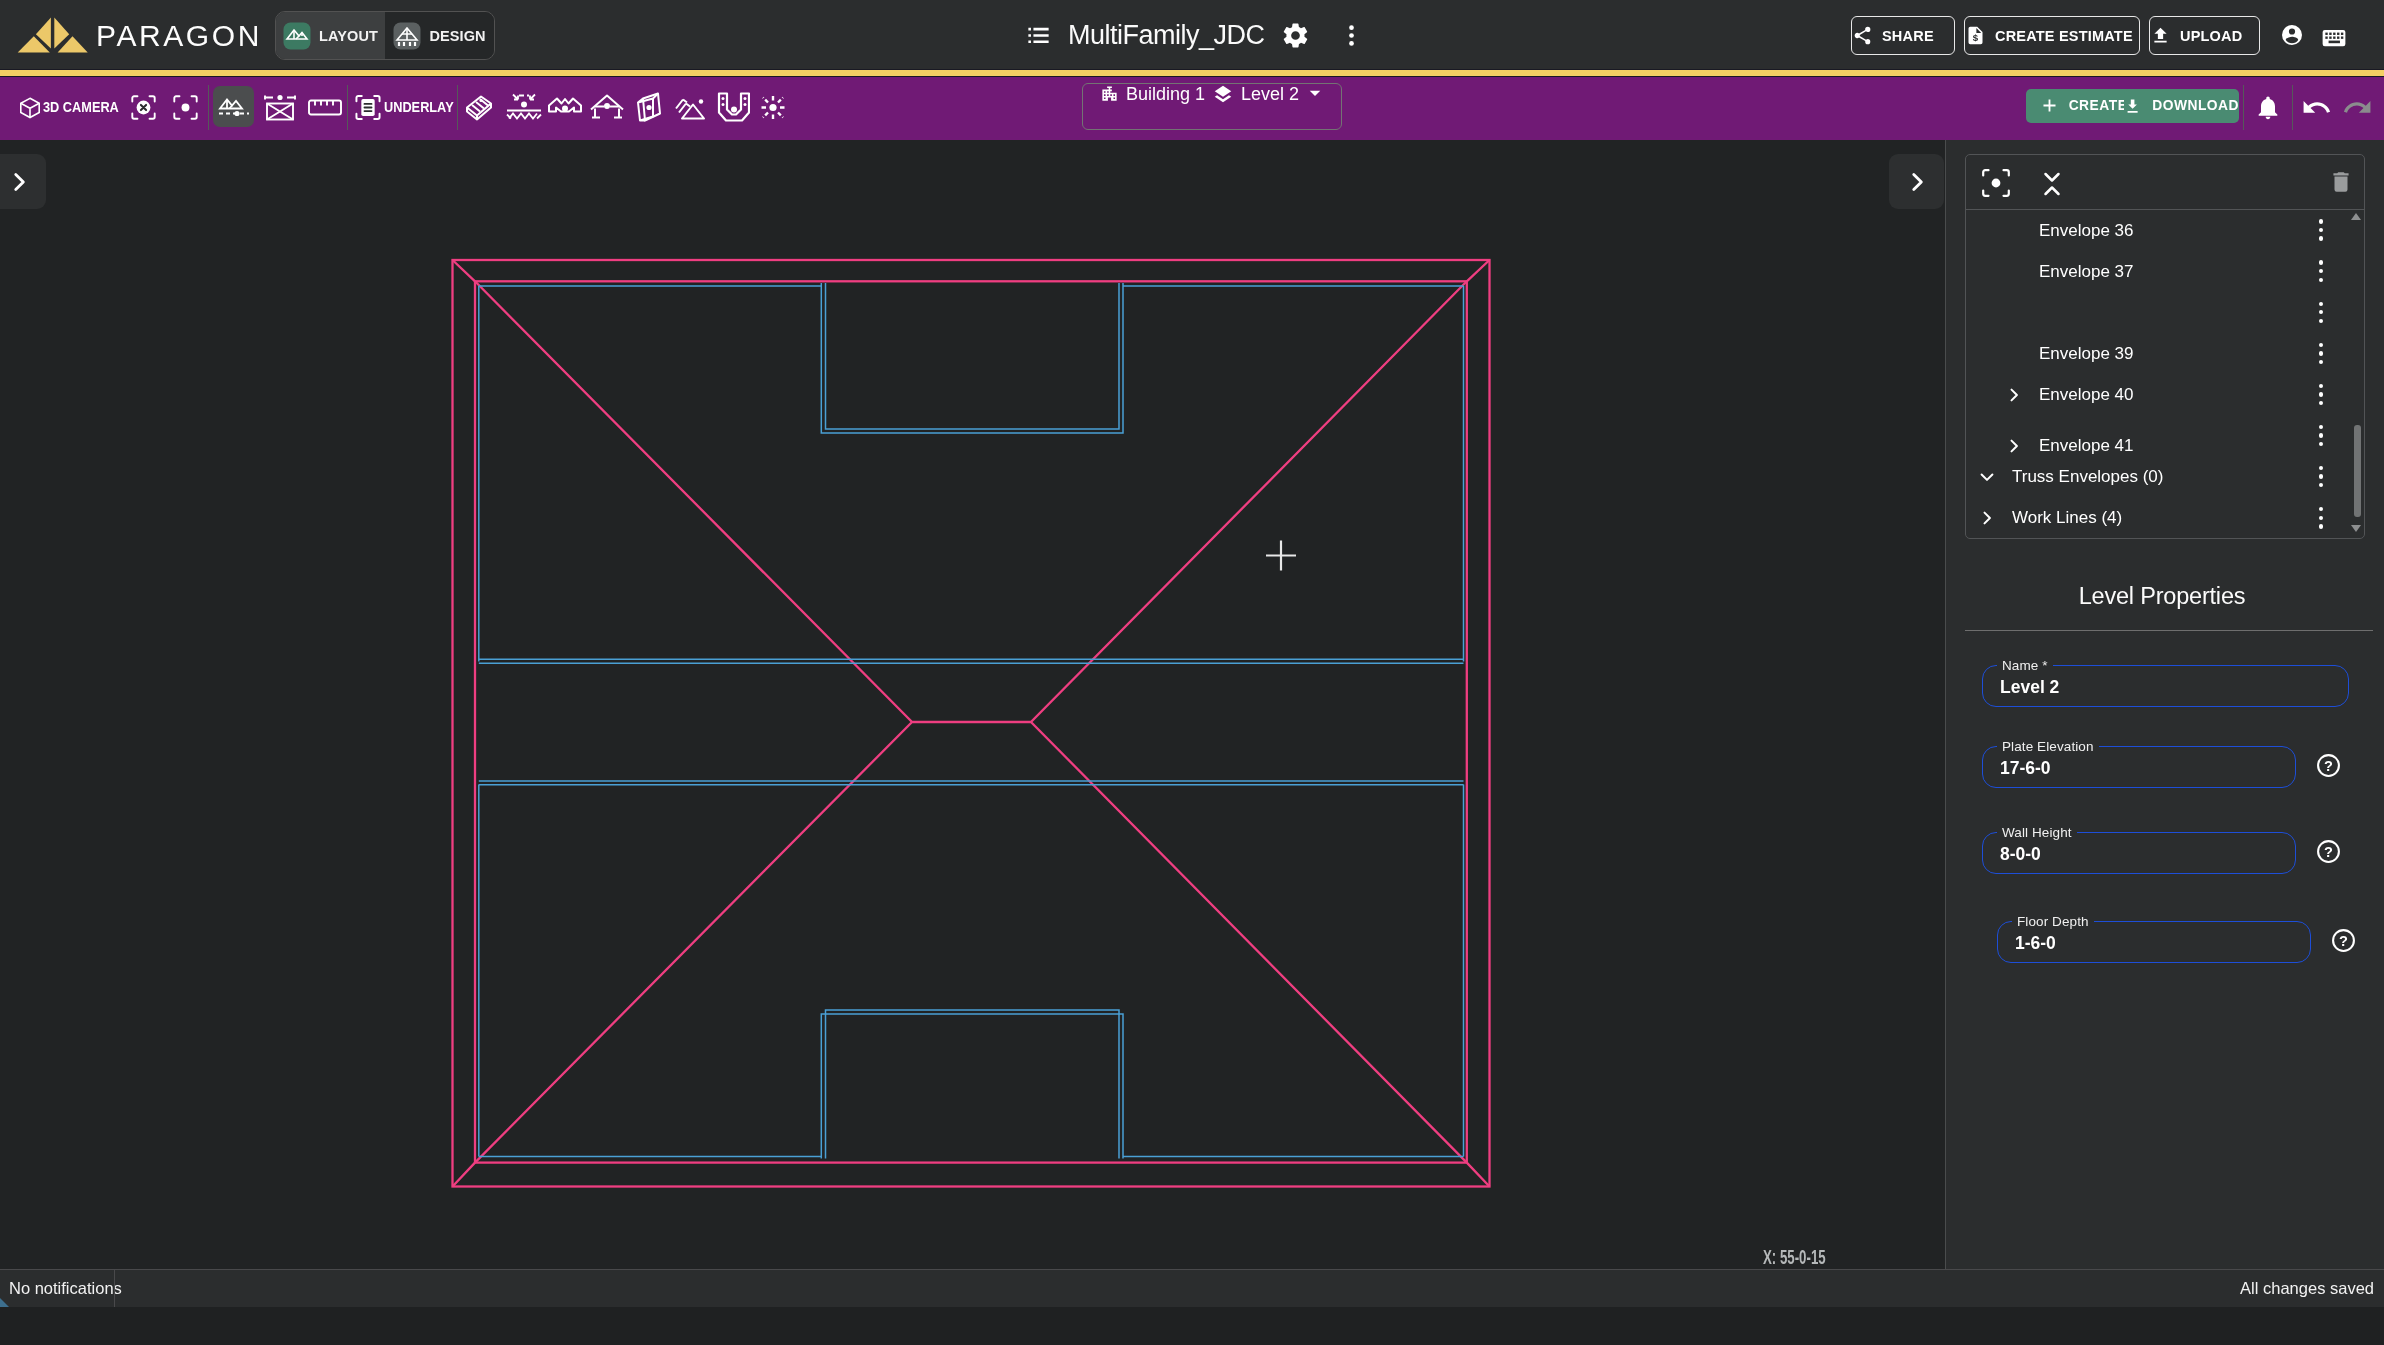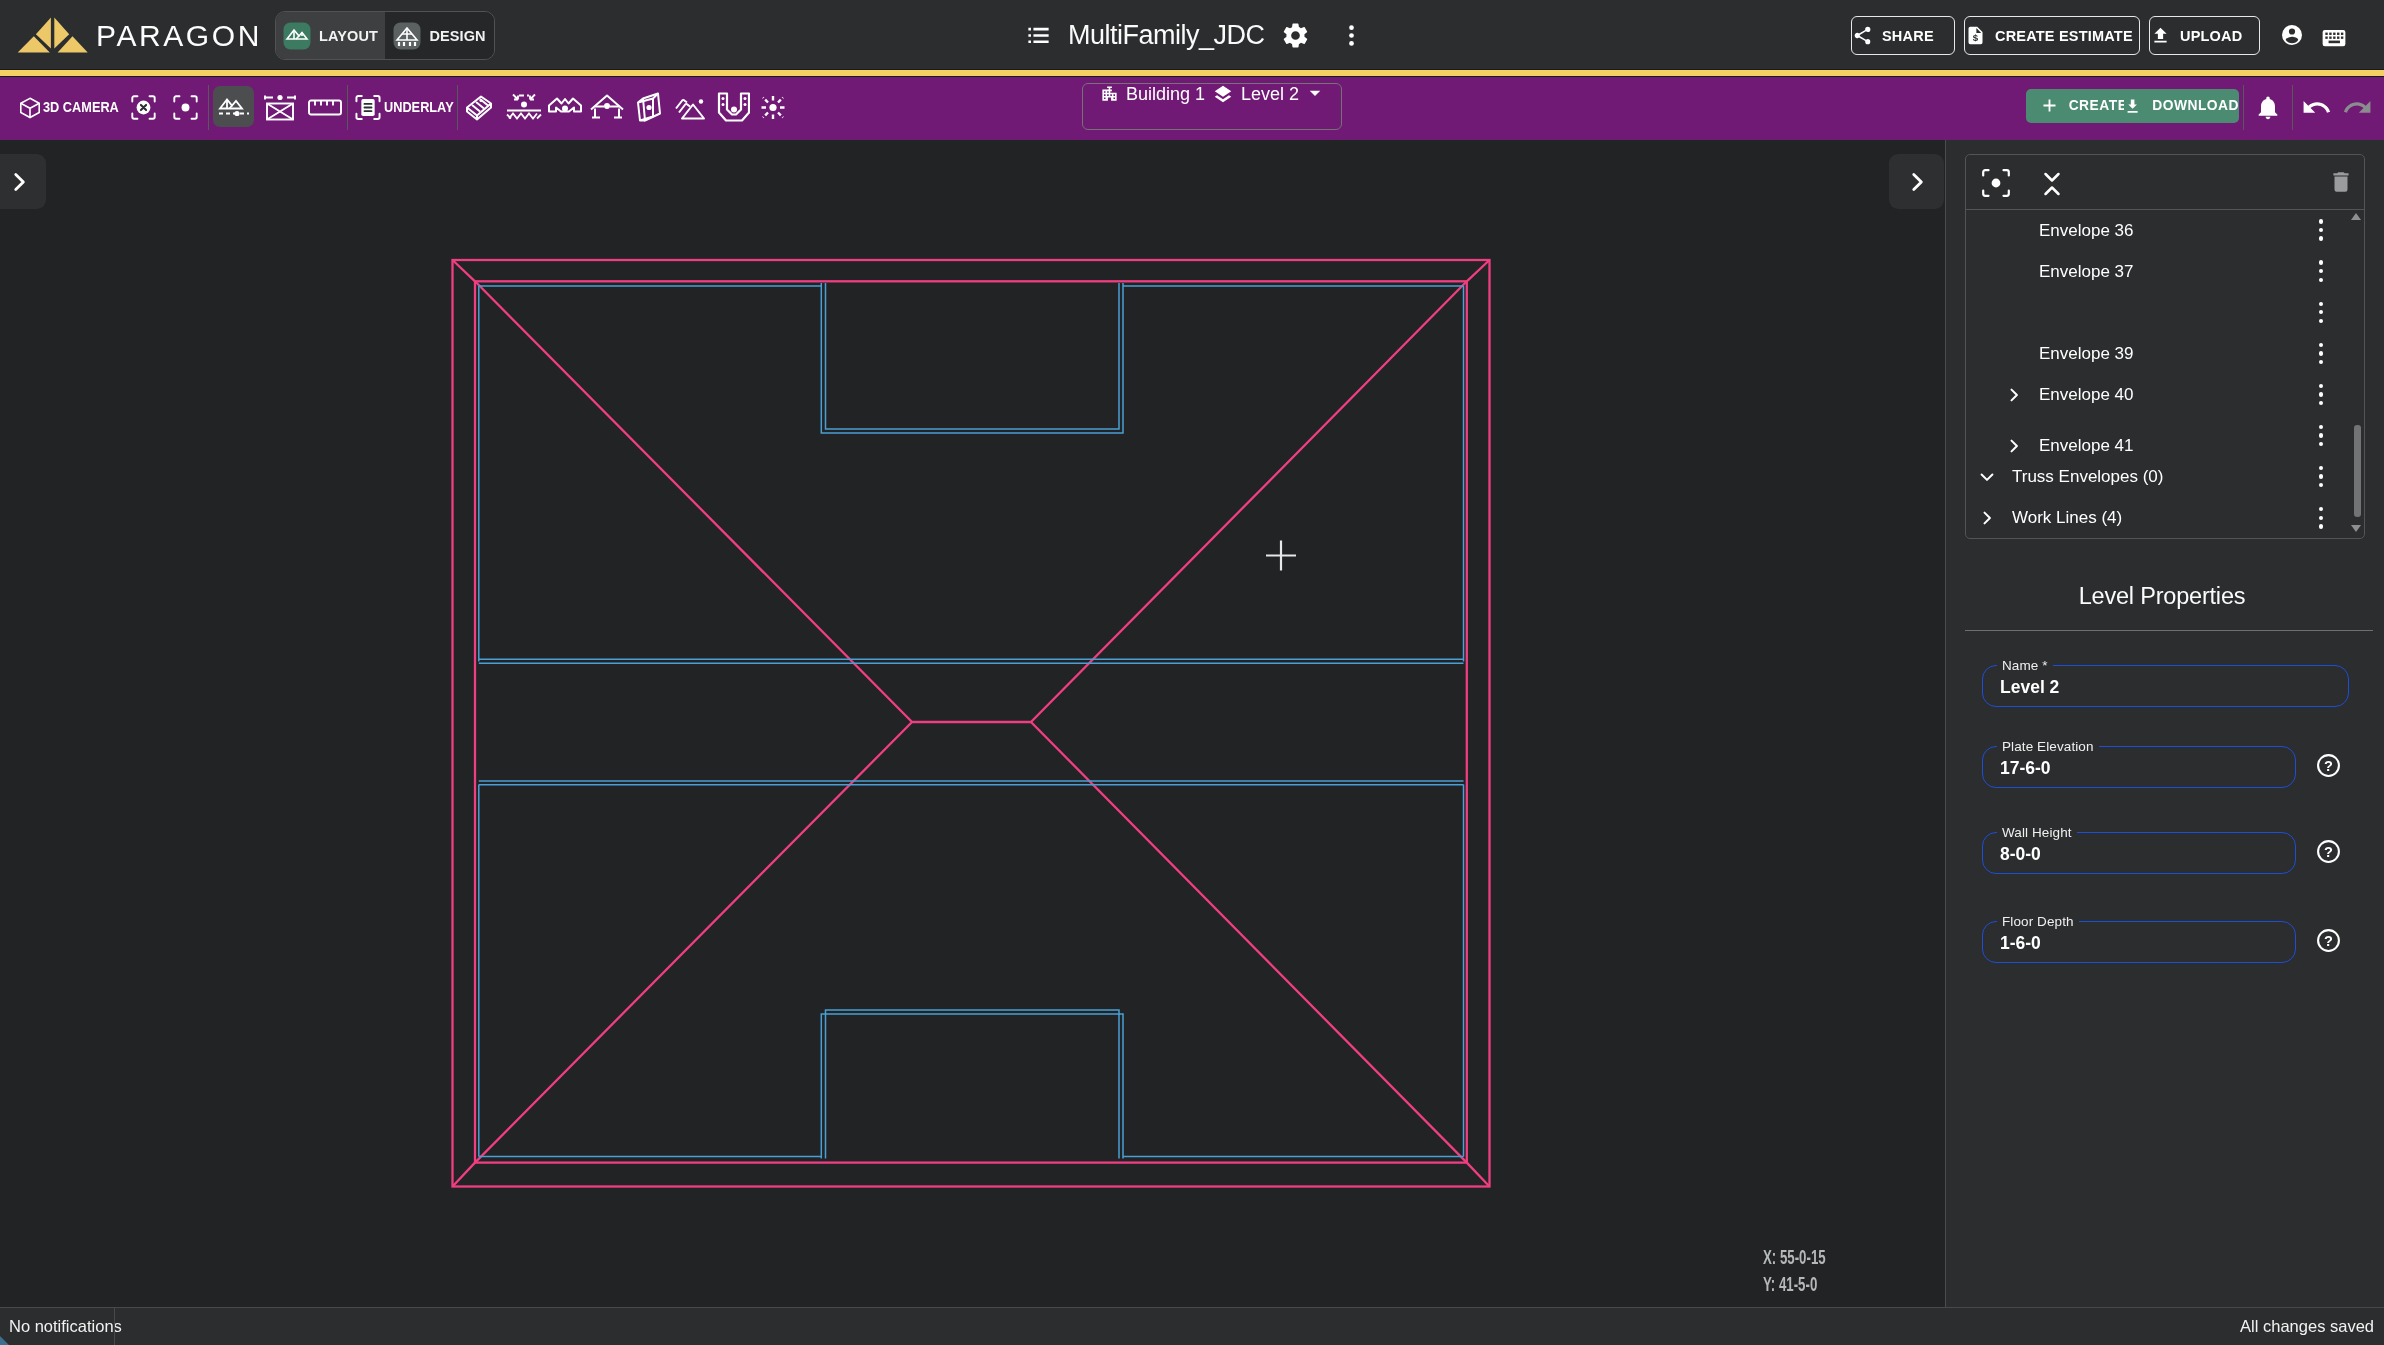--- a/index.html
+++ b/index.html
@@ -47,21 +47,21 @@
 
   
   #lptitle { position:absolute; left:0px; top:443px; width:432px; text-align:center; color:#fbfbfb; font-size:23.5px; letter-spacing:-0.2px; }
   #lpdiv { position:absolute; left:19px; top:490px; width:408px; height:1px; background:#6e6e6e; }
   .field { position:absolute; left:36px; height:42px; border:1px solid #1d4ed8; border-radius:14px; color:#fff; }
   .flabel { position:absolute; left:14px; top:-8px; background:#2b2d2e; padding:0 5px; font-size:13.5px; color:#f0f0f0; letter-spacing:0.1px; }
   .fval { position:absolute; left:17px; top:11px; font-size:17.5px; font-weight:700; color:#fff; }
   .help { position:absolute; left:333px; width:25px; height:25px; }
 
   
-  #status { left:0; top:1307px; width:2384px; height:38px; background:#2b2d2e; border-top:1px solid #49494b; }
+  #status { left:0; top:1269px; width:2384px; height:38px; background:#2b2d2e; border-top:1px solid #49494b; }
   #status .left { position:absolute; left:9px; top:9px; color:#f2f2f2; font-size:16.5px; }
   #status .right { position:absolute; right:10px; top:9px; color:#f2f2f2; font-size:16.5px; }
   #status .vdiv { position:absolute; left:114px; top:0px; width:1px; height:37px; background:#49494b; }
 
   .coords { position:absolute; left:1763px; top:1104px; color:#b5b8b9; font-size:19.5px; font-weight:700; line-height:26.5px; transform:scaleX(0.68); transform-origin:left top; }
 </style>
 </head>
 <body>
 <div id="root">
 
@@ -224,21 +224,21 @@
         </svg>
     </div>
     <div class="field" style="top:692px; width:314px;">
       <div class="flabel">Wall Height</div>
       <div class="fval">8-0-0</div>
       <svg class="help" style="top:6px" viewBox="0 0 24 24">
           <circle cx="12" cy="12" r="10" stroke="#fff" stroke-width="2" fill="none"></circle>
           <text x="12" y="17" text-anchor="middle" font-size="14" font-weight="bold" fill="#fff" font-family="Liberation Sans">?</text>
         </svg>
     </div>
-    <div class="field" style="top:781px; width:314px;">
+    <div class="field" style="top:781px; width:314px;margin-left:15px;">
       <div class="flabel">Floor Depth</div>
       <div class="fval">1-6-0</div>
       <svg class="help" style="top:6px" viewBox="0 0 24 24">
           <circle cx="12" cy="12" r="10" stroke="#fff" stroke-width="2" fill="none"></circle>
           <text x="12" y="17" text-anchor="middle" font-size="14" font-weight="bold" fill="#fff" font-family="Liberation Sans">?</text>
         </svg>
     </div>
   </div>
 
   <div id="status" class="abs">

